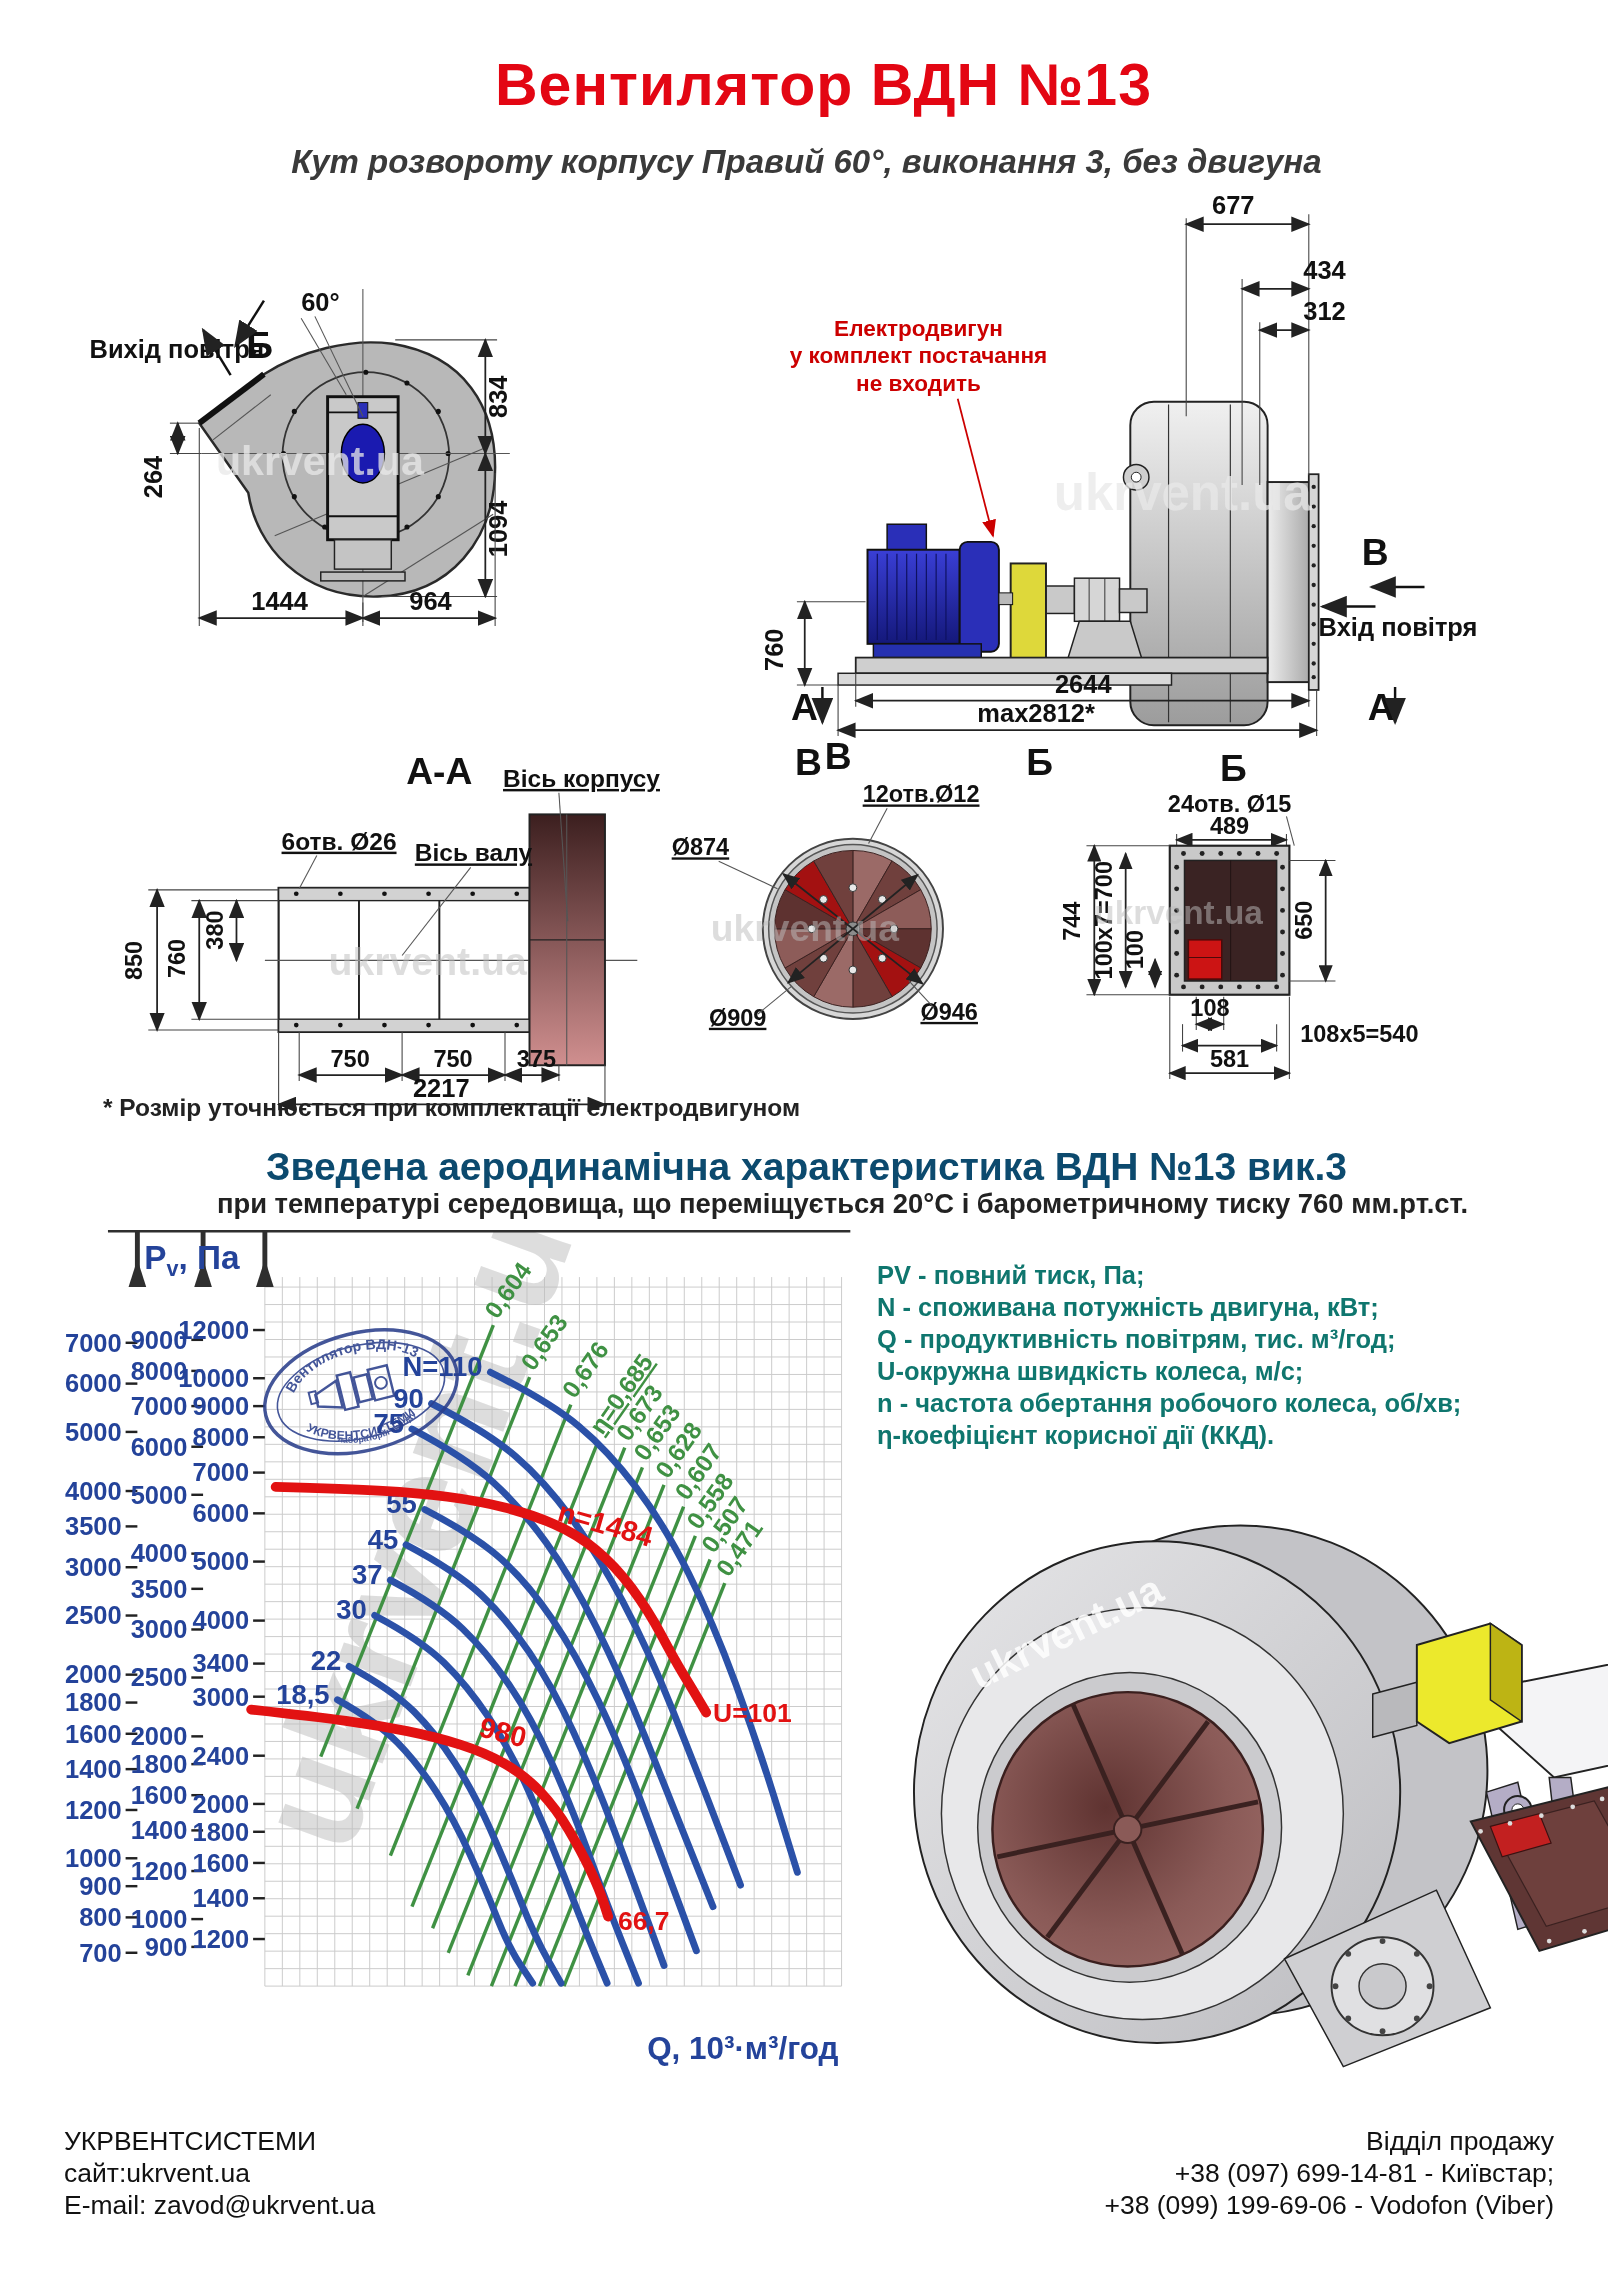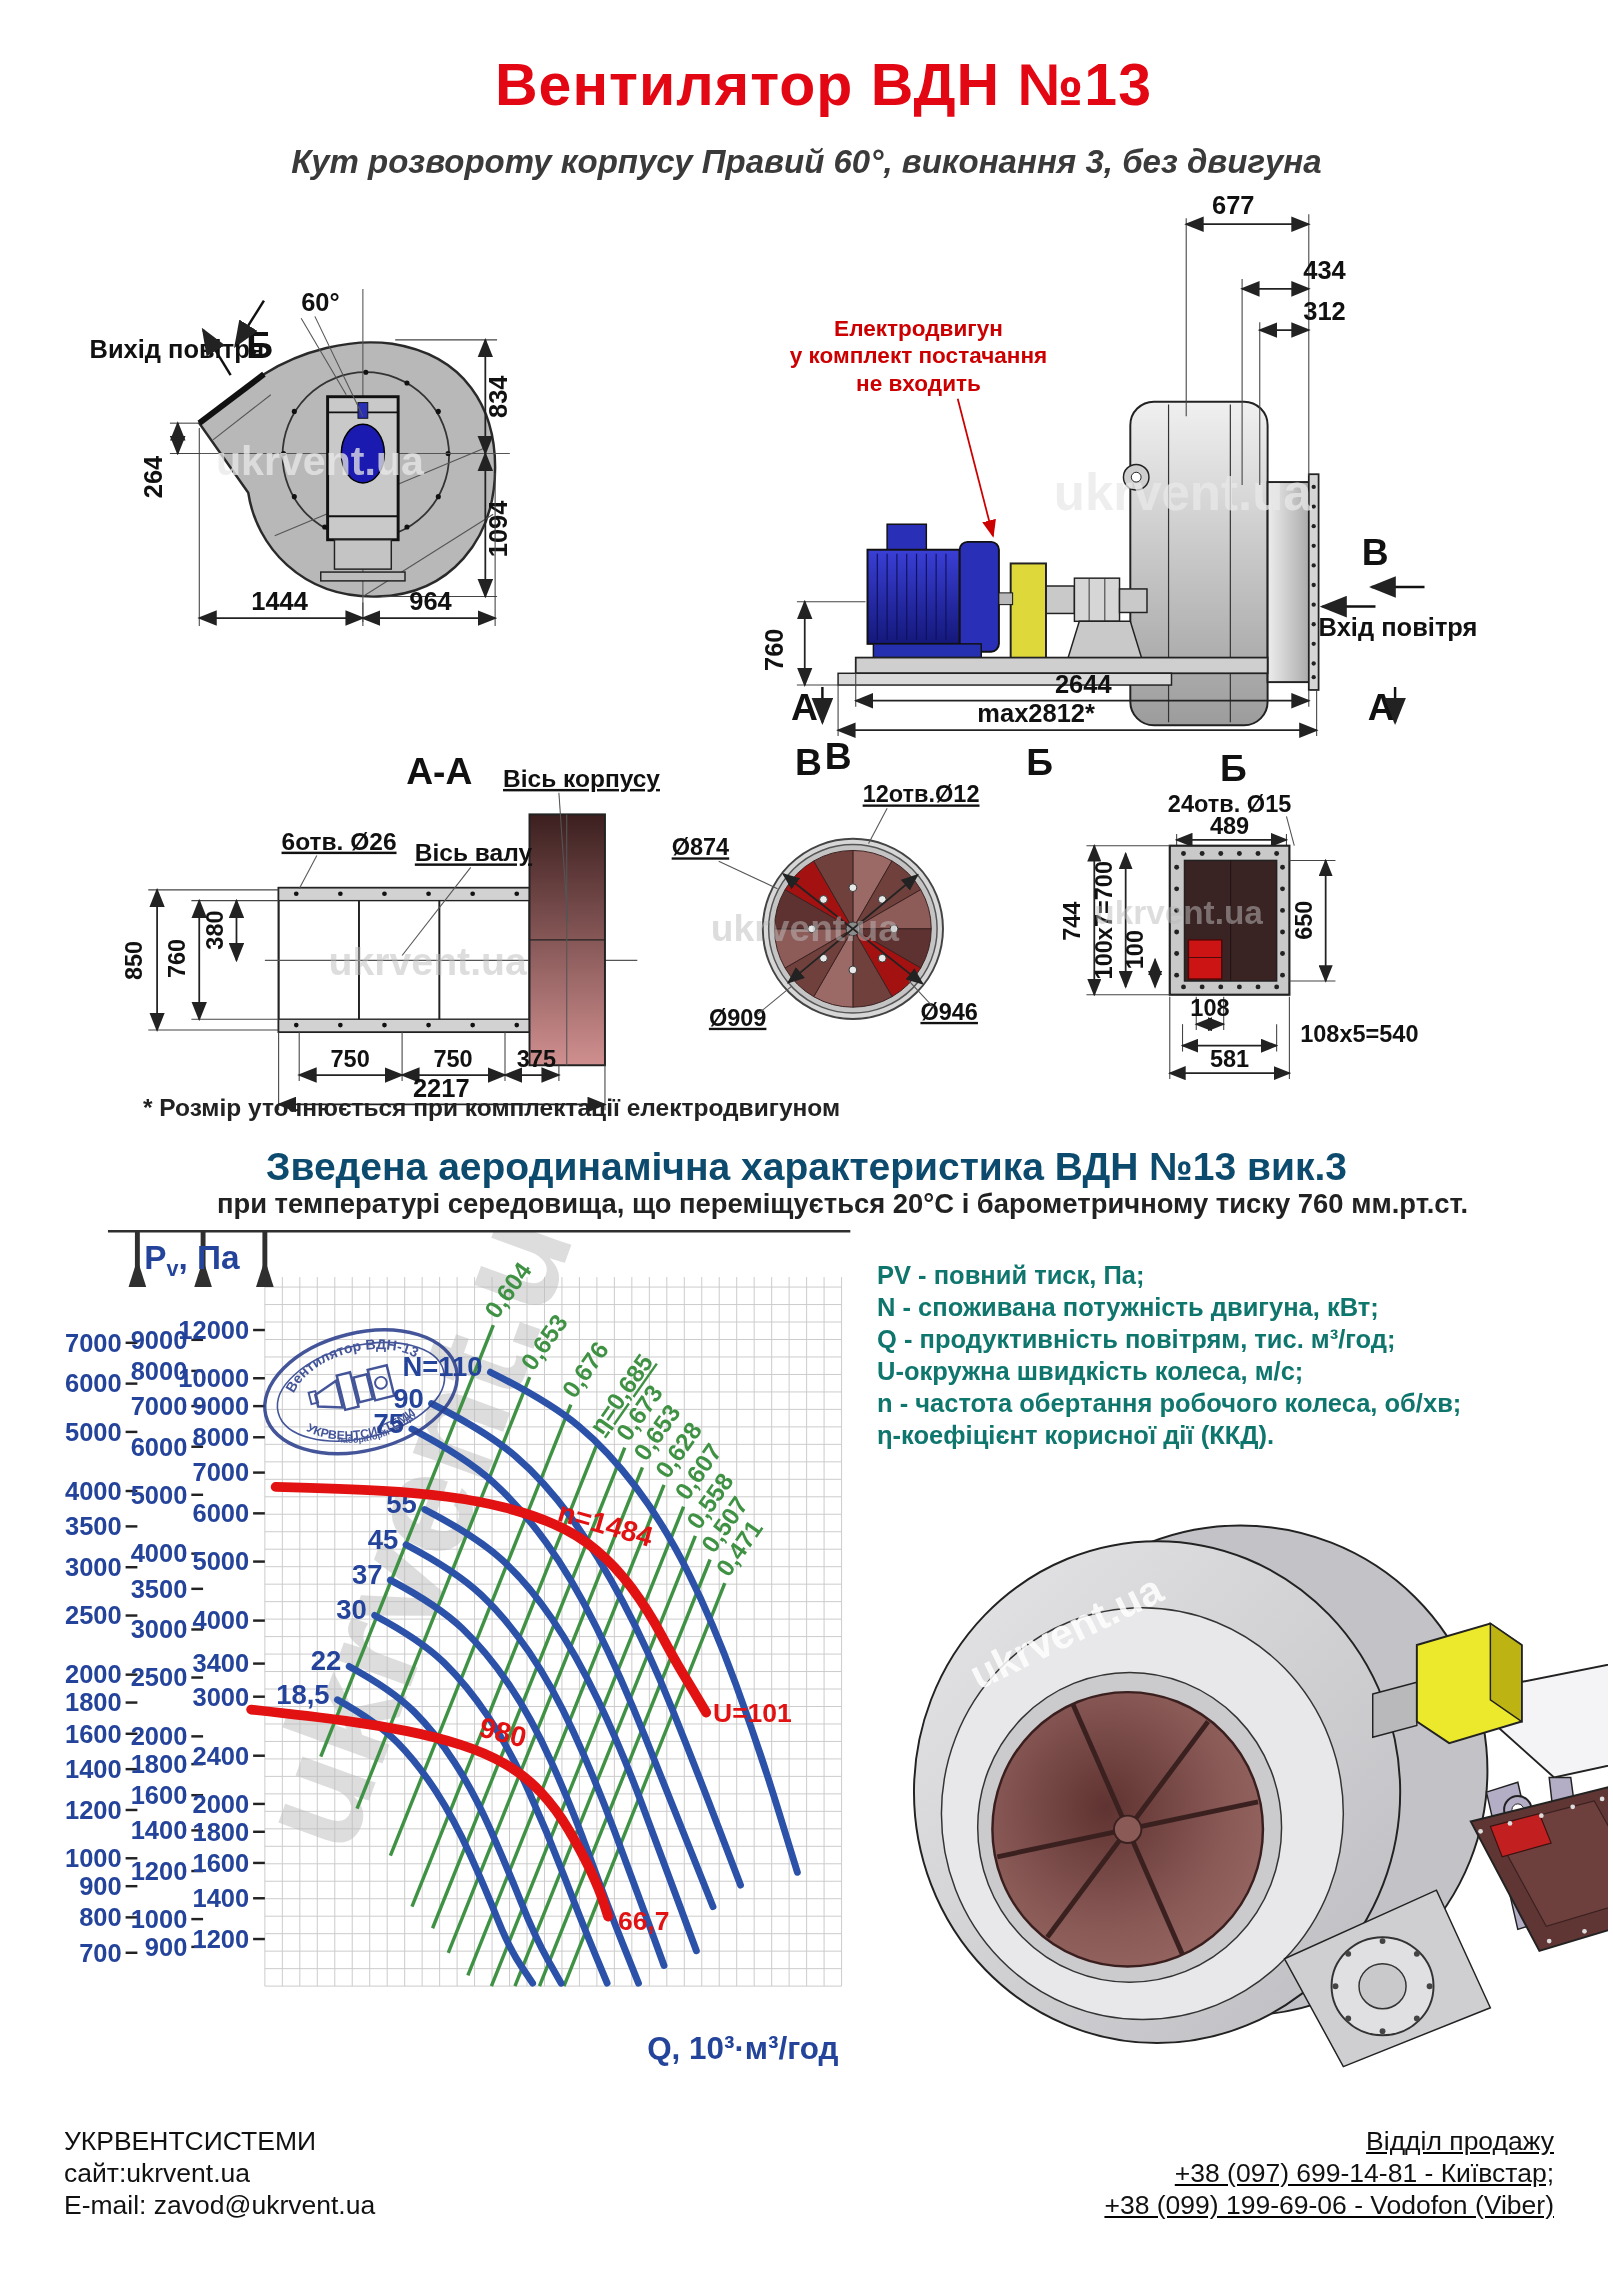--- a/index.html
+++ b/index.html
@@ -417,21 +417,21 @@
     <line class="extline" x1="222" y1="300" x2="222" y2="328"></line>
     <line class="dimline" x1="126" y1="322" x2="222" y2="322" marker-start="url(#mB2)" marker-end="url(#mB2)"></line>
     <text class="dim" x="246" y="318">108х5=540</text>
     <line class="extline" x1="113" y1="272" x2="113" y2="356"></line>
     <line class="extline" x1="235" y1="272" x2="235" y2="356"></line>
     <line class="dimline" x1="113" y1="350" x2="235" y2="350" marker-start="url(#mB2)" marker-end="url(#mB2)"></line>
     <text class="dim" x="174" y="344" text-anchor="middle">581</text>
     <text class="wm2" x="36" y="198" font-size="34">ukrvent.ua</text>
   </svg>
 
-  <div class="abs footnote" style="left:103px;top:1094px;margin-left:40px;">* Розмір уточнюється при комплектації електродвигуном</div>
+  <div class="abs footnote" style="left:103px;top:1094px;">* Розмір уточнюється при комплектації електродвигуном</div>
   <div class="abs aero-heading" style="top:1145px;left:0;">Зведена аеродинамічна характеристика ВДН №13 вик.3</div>
   <div class="abs aero-subheading" style="top:1188px;left:0;">при температурі середовища, що переміщується 20°С і барометричному тиску 760 мм.рт.ст.</div>
 
   <svg id="chartsvg" class="abs" style="left:54px;top:1230px;" width="814" height="863" viewBox="0 0 830 880">
     <g id="chart-grid">
         <line x1="215" y1="48" x2="215" y2="771" stroke="#cbcbcb" stroke-width="1"></line>
         <line x1="232.82" y1="48" x2="232.82" y2="771" stroke="#cbcbcb" stroke-width="1"></line>
         <line x1="250.64" y1="48" x2="250.64" y2="771" stroke="#cbcbcb" stroke-width="1"></line>
         <line x1="268.46" y1="48" x2="268.46" y2="771" stroke="#cbcbcb" stroke-width="1"></line>
         <line x1="286.28" y1="48" x2="286.28" y2="771" stroke="#cbcbcb" stroke-width="1"></line>
@@ -794,20 +794,20 @@
     </g>
 
     <text transform="translate(118,196) rotate(-26)" font-size="42" font-weight="bold" fill="#ffffff" opacity="0.85">ukrvent.ua</text>
   </svg>
 
   <div class="abs footer-left" style="left:64px;top:2125px;">
     <div>УКРВЕНТСИСТЕМИ</div>
     <div>сайт:ukrvent.ua</div>
     <div>E-mail: zavod@ukrvent.ua</div>
   </div>
-  <div class="abs footer-right" style="right:59px;top:2125px;text-decoration:underline;">
+  <div class="abs footer-right" style="right:59px;top:2125px;">
     <div>Відділ продажу</div>
     <div>+38 (097) 699-14-81 - Київстар;</div>
     <div>+38 (099) 199-69-06 - Vodofon (Viber)</div>
   </div>
 
 </div>
 
 
 </body></html>

